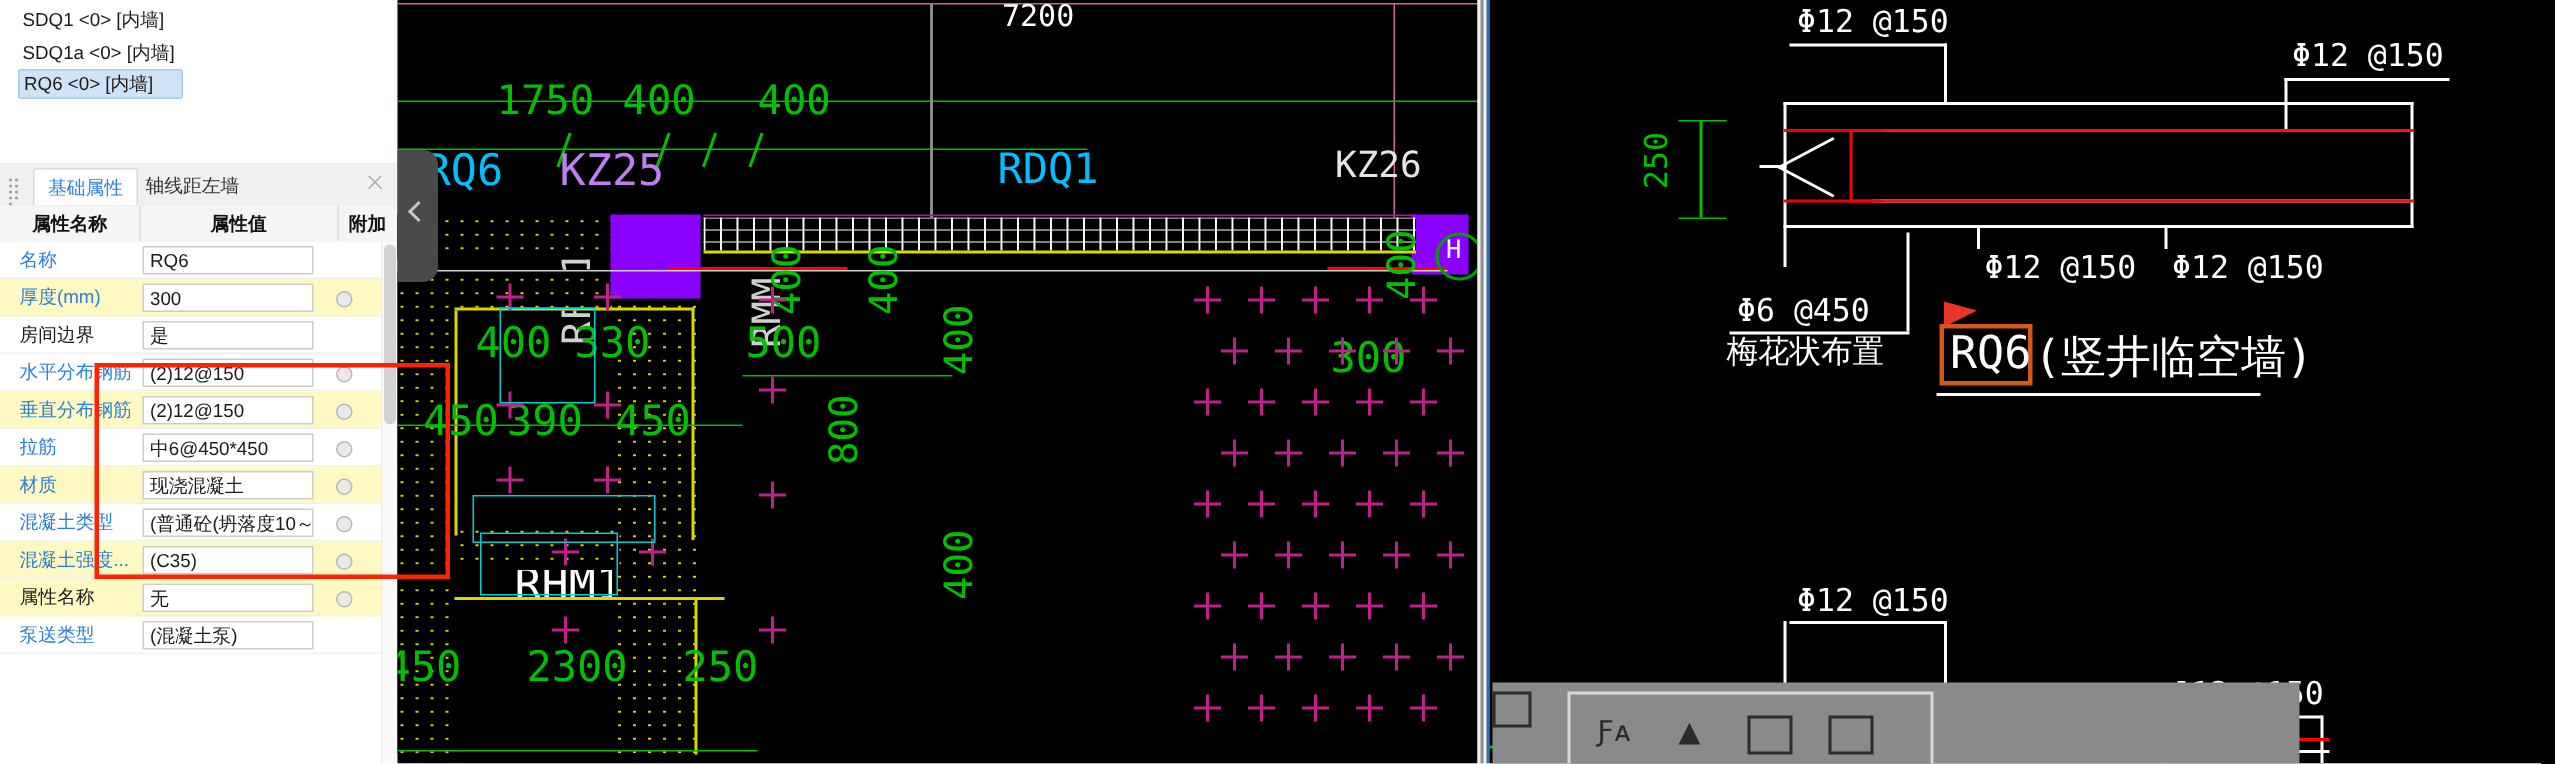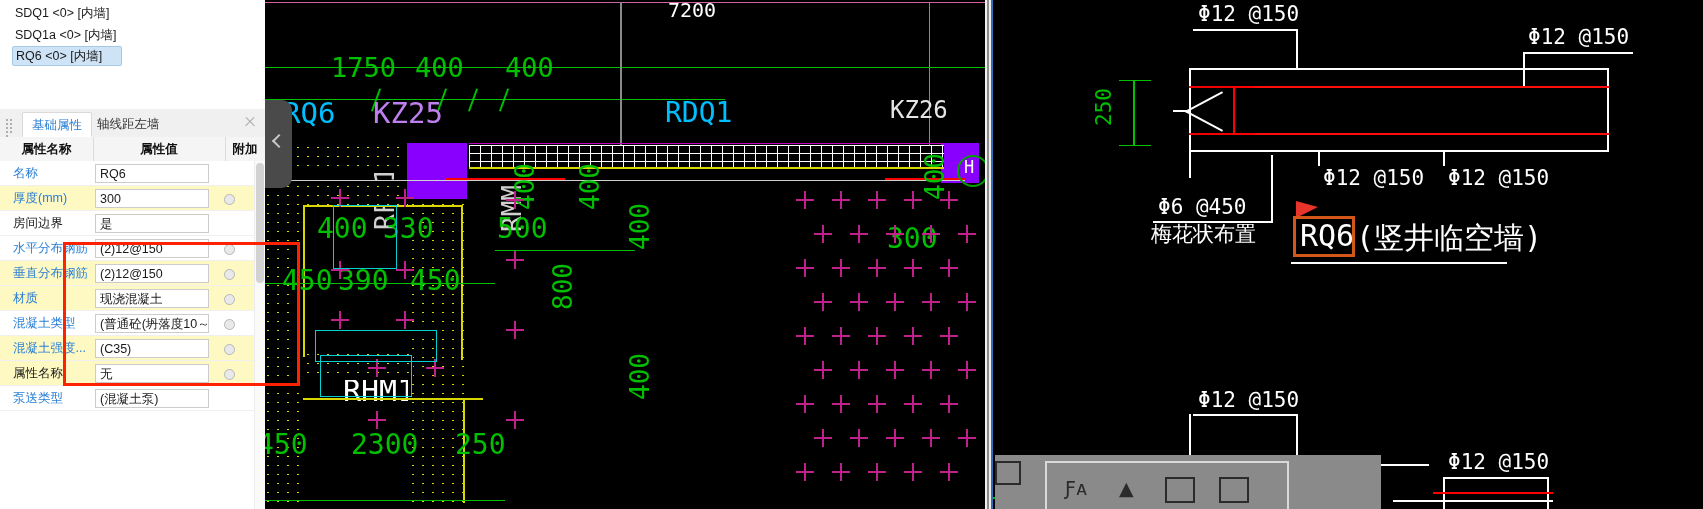--- a/index.html
+++ b/index.html
@@ -67,21 +67,21 @@
   .wln{position:absolute;background:#ffffff;}
   .rln{position:absolute;background:#ff0000;}
   .yln{position:absolute;background:#d8d800;}
 
   
   #cad-collapse{position:absolute;left:0px;top:100px;width:27px;height:88px;background:#4a4a4a;
      border-radius:0 10px 10px 0;z-index:20;}
   #cad-collapse .chev{position:absolute;left:9px;top:36px;width:8px;height:8px;border-left:2px solid #c8c8c8;border-bottom:2px solid #c8c8c8;transform:rotate(45deg);}
 
   
-  #bottom-bar{position:absolute;left:995px;top:455px;width:386px;height:54px;background:#8a8a8a;z-index:30;}
+  #bottom-bar{position:absolute;left:995px;top:455px;width:538px;height:54px;background:#8a8a8a;z-index:30;}
   #bb-box{position:absolute;left:50px;top:6px;width:240px;height:48px;border:2px solid #d8d8d8;background:#8a8a8a;}
   #bb-box .icn{position:absolute;top:14px;width:26px;height:22px;border:2px solid #2b2b2b;}
   .bb-ic{position:absolute;top:14px;color:#2b2b2b;font-size:19px;font-family:"DejaVu Sans",sans-serif;}
 </style>
 </head>
 <body>
 
 <div id="app">
 
   <div id="left-panel">
@@ -131,20 +131,25 @@
             <div class="pval">是</div>
           </div>
           <div class="prow">
             <div class="pname blue">水平分布钢筋</div>
             <div class="pval">(2)␫12@150</div>
             <div class="pdot"></div>
           </div>
           <div class="prow alt">
             <div class="pname blue">垂直分布钢筋</div>
             <div class="pval">(2)␫12@150</div>
+            <div class="pdot"></div>
+          </div>
+          <div class="prow">
+            <div class="pname blue">拉筋</div>
+            <div class="pval">中6@450*450</div>
             <div class="pdot"></div>
           </div>
           <div class="prow alt">
             <div class="pname blue">材质</div>
             <div class="pval">现浇混凝土</div>
             <div class="pdot"></div>
           </div>
           <div class="prow">
             <div class="pname blue">混凝土类型</div>
             <div class="pval">(普通砼(坍落度10～...</div>

